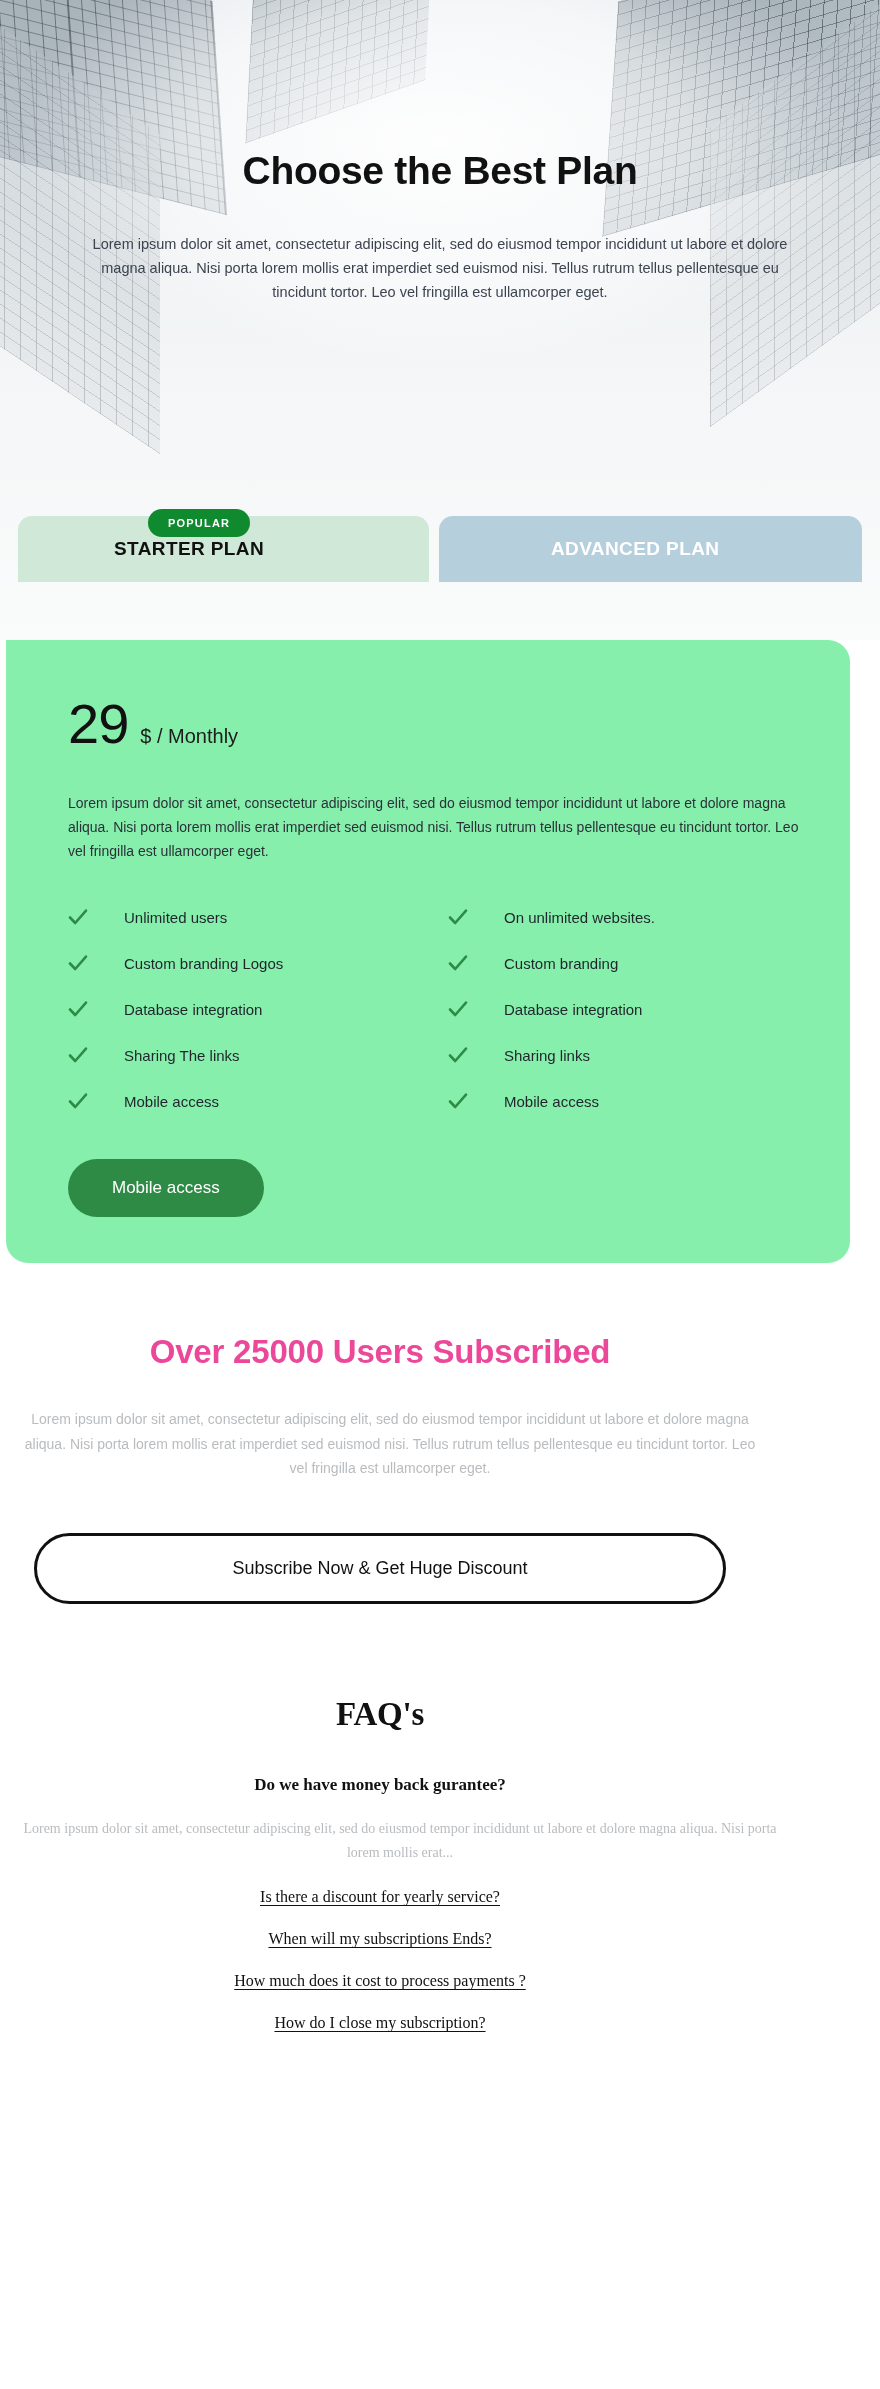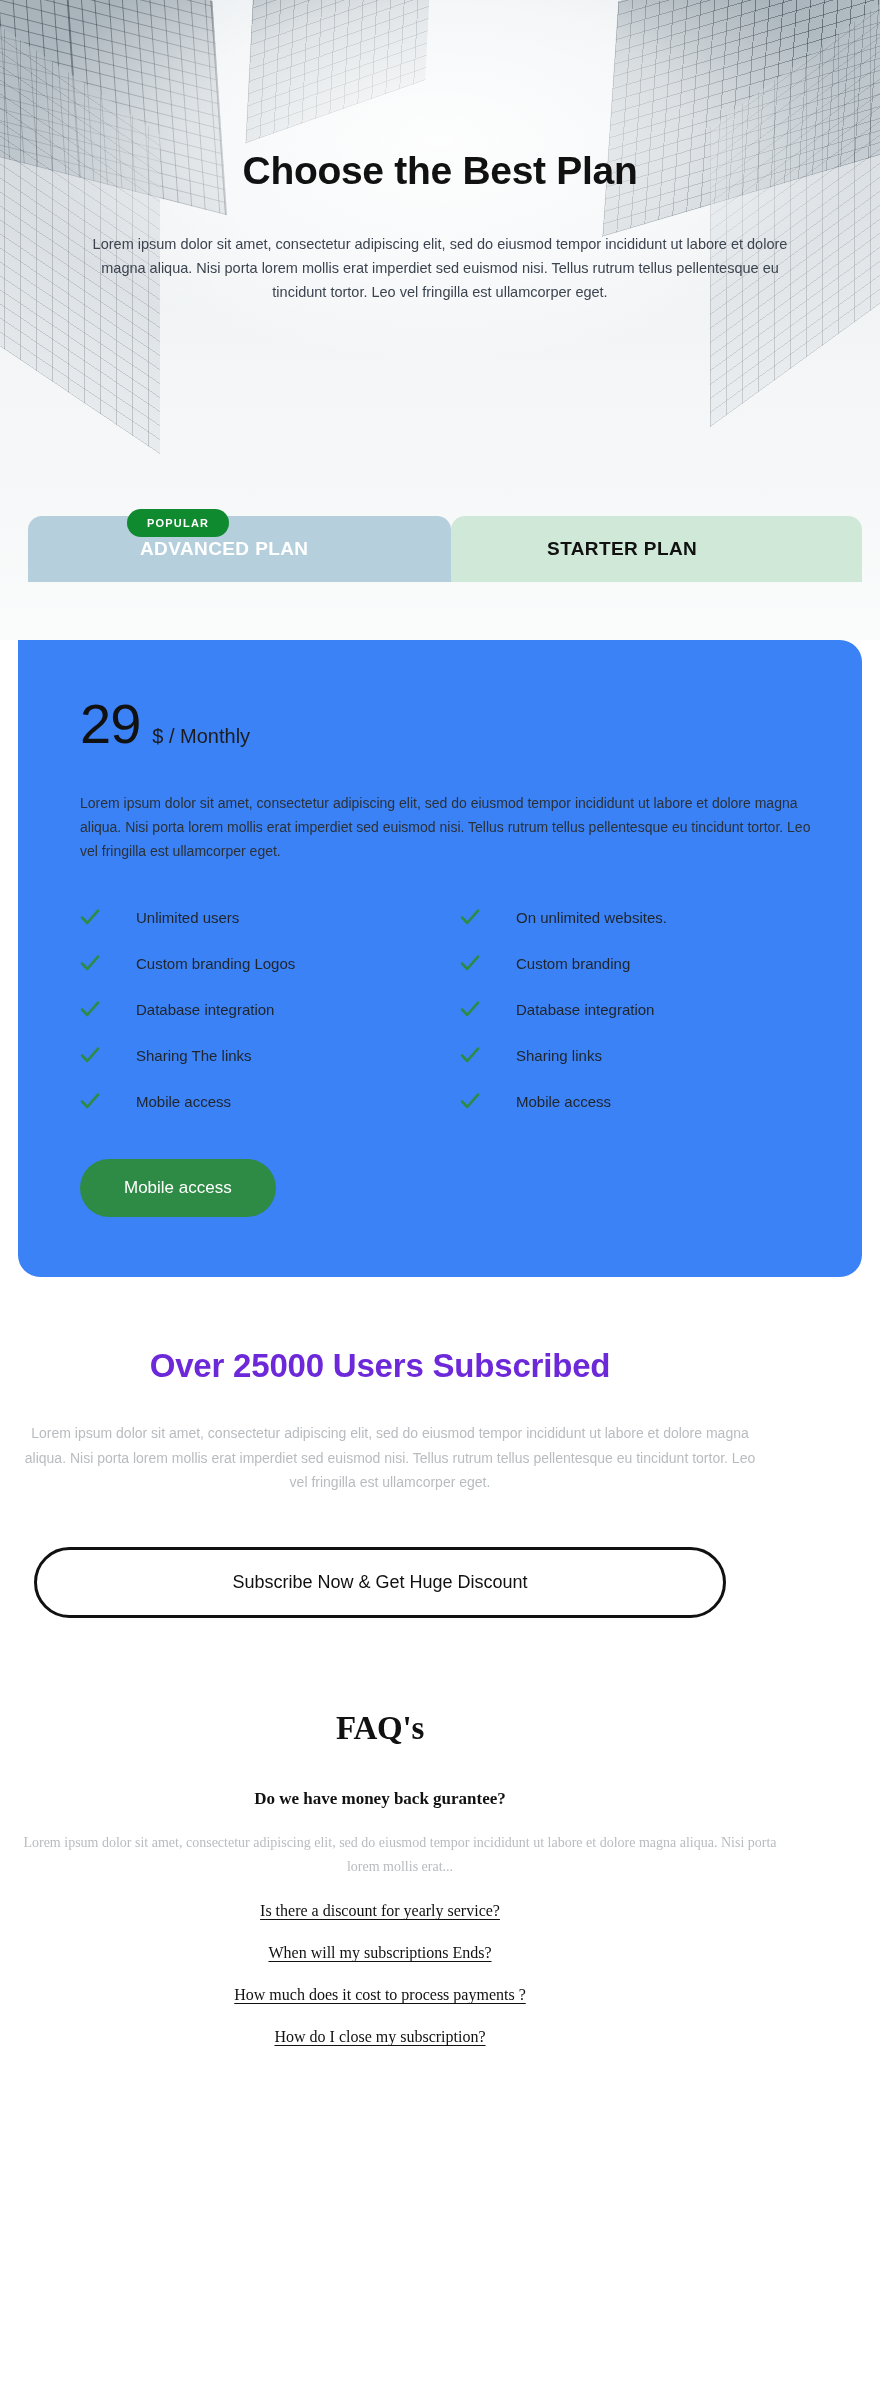--- a/index.html
+++ b/index.html
@@ -133,39 +133,39 @@
     width: 432px;
     margin-left: 10px;
     background: #b6cfdd;
     color: #ffffff;
     font-size: 19px;
     padding-left: 112px;
     z-index: 2;
   }
   .popular-badge {
     position: absolute;
-    left: 127px;
+    left: 148px;
     top: 509px;
     z-index: 9;
     background: #0f8a2e;
     color: #fff;
     font-size: 11px;
     font-weight: 700;
     letter-spacing: 1.2px;
     padding: 8px 20px;
     border-radius: 14px;
   }
 
   .plan-card {
     position: relative;
-    margin: 0 18px;
+    margin: 0 6px;
     width: 844px;
-    background: #3b82f6;
+    background: #86efac;
     border-radius: 0 22px 22px 22px;
-    padding: 56px 62px 60px;
+    padding: 56px 62px 46px;
     z-index: 5;
   }
   .price-row {
     display: flex;
     align-items: baseline;
     gap: 12px;
   }
   .price-amount {
     font-size: 56px;
     font-weight: 400;
@@ -225,21 +225,21 @@
   .subs {
     margin-top: 70px;
     text-align: center;
     padding: 0 20px;
   }
   .subs h2 {
     margin: 8px;
     font-size: 33px;
     font-weight: 700;
     letter-spacing: -0.2px;
-    color: #6d28d9;
+    color: #ec4899;
   }
   .subs p {
     margin: 36px auto 0;
     width: 740px;
     font-size: 14px;
     line-height: 1.75;
     color: #b9bcbf;
   }
   .subscribe-btn {
     margin: 52px auto 1px;
@@ -311,25 +311,25 @@
     <div class="sky-fade"></div>
 
     <div class="hero-inner">
       <h1 class="hero-title">Choose the Best Plan</h1>
       <p class="hero-sub">Lorem ipsum dolor sit amet, consectetur adipiscing elit, sed do eiusmod tempor incididunt ut labore et dolore magna aliqua. Nisi porta lorem mollis erat imperdiet sed euismod nisi. Tellus rutrum tellus pellentesque eu tincidunt tortor. Leo vel fringilla est ullamcorper eget.</p>
     </div>
 
     <div class="popular-badge">POPULAR</div>
 
     <div class="tabs-wrap">
+      <div class="tab tab-starter">
+        <span>STARTER PLAN</span>
+      </div>
       <div class="tab tab-advanced">
         <span>ADVANCED PLAN</span>
-      </div>
-      <div class="tab tab-starter">
-        <span>STARTER PLAN</span>
       </div>
     </div>
   </section>
 
   <section class="plan-card">
     <div class="price-row">
       <span class="price-amount">29</span>
       <span class="price-unit">$ / Monthly</span>
     </div>
 

